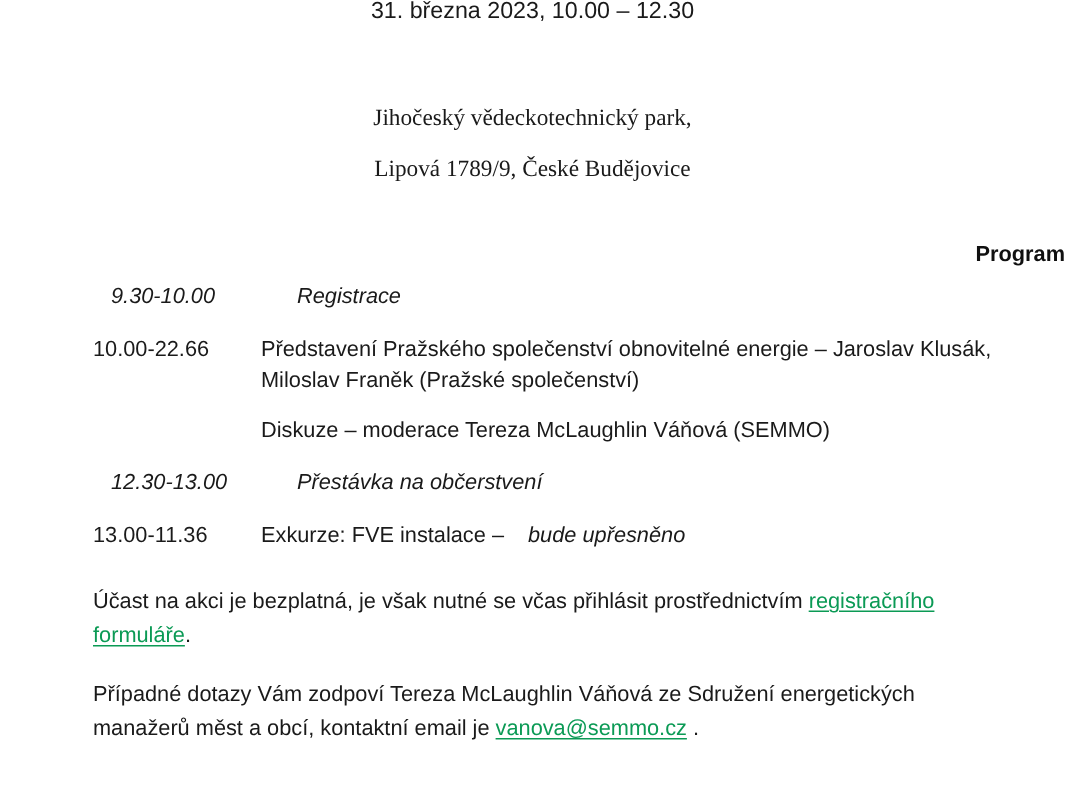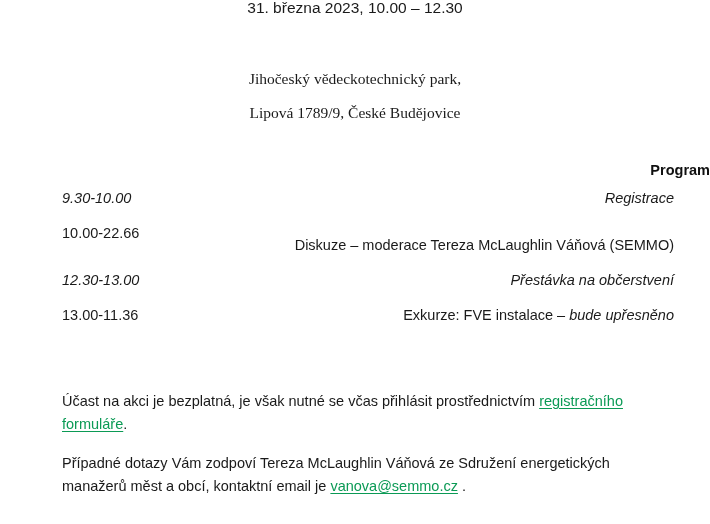--- a/index.html
+++ b/index.html
@@ -86,26 +86,25 @@
     line-height: 21px;
     text-align: left;
     white-space: nowrap;
     color: #1a1a1a;
   }
   .pdesc {
     flex: 1 1 auto;
     font-size: 14.5px;
     line-height: 21px;
     color: #1a1a1a;
-    text-align: right;
   }
   .pdesc .sub {
     margin-top: 12px;
   }
-  .it { font-style: italic; }
+  .it { font-style: italic; margin-left: 12px; }
 
   
   .para {
     position: absolute;
     left: 62px;
     width: 614px;
     font-size: 14.5px;
     line-height: 23px;
     color: #1a1a1a;
   }
@@ -139,20 +138,21 @@
     <div class="prow">
       <div class="ptime it">9.30-10.00</div>
       <div class="pdesc">
         <span class="it">Registrace</span>
       </div>
     </div>
 
     <div class="prow">
       <div class="ptime">10.00-22.66</div>
       <div class="pdesc">
+        <span>Představení Pražského společenství obnovitelné energie – Jaroslav Klusák, Miloslav Franěk (Pražské společenství)</span>
         <div class="sub">Diskuze – moderace Tereza McLaughlin Váňová (SEMMO)</div>
       </div>
     </div>
 
     <div class="prow">
       <div class="ptime it">12.30-13.00</div>
       <div class="pdesc">
         <span class="it">Přestávka na občerstvení</span>
       </div>
     </div>

